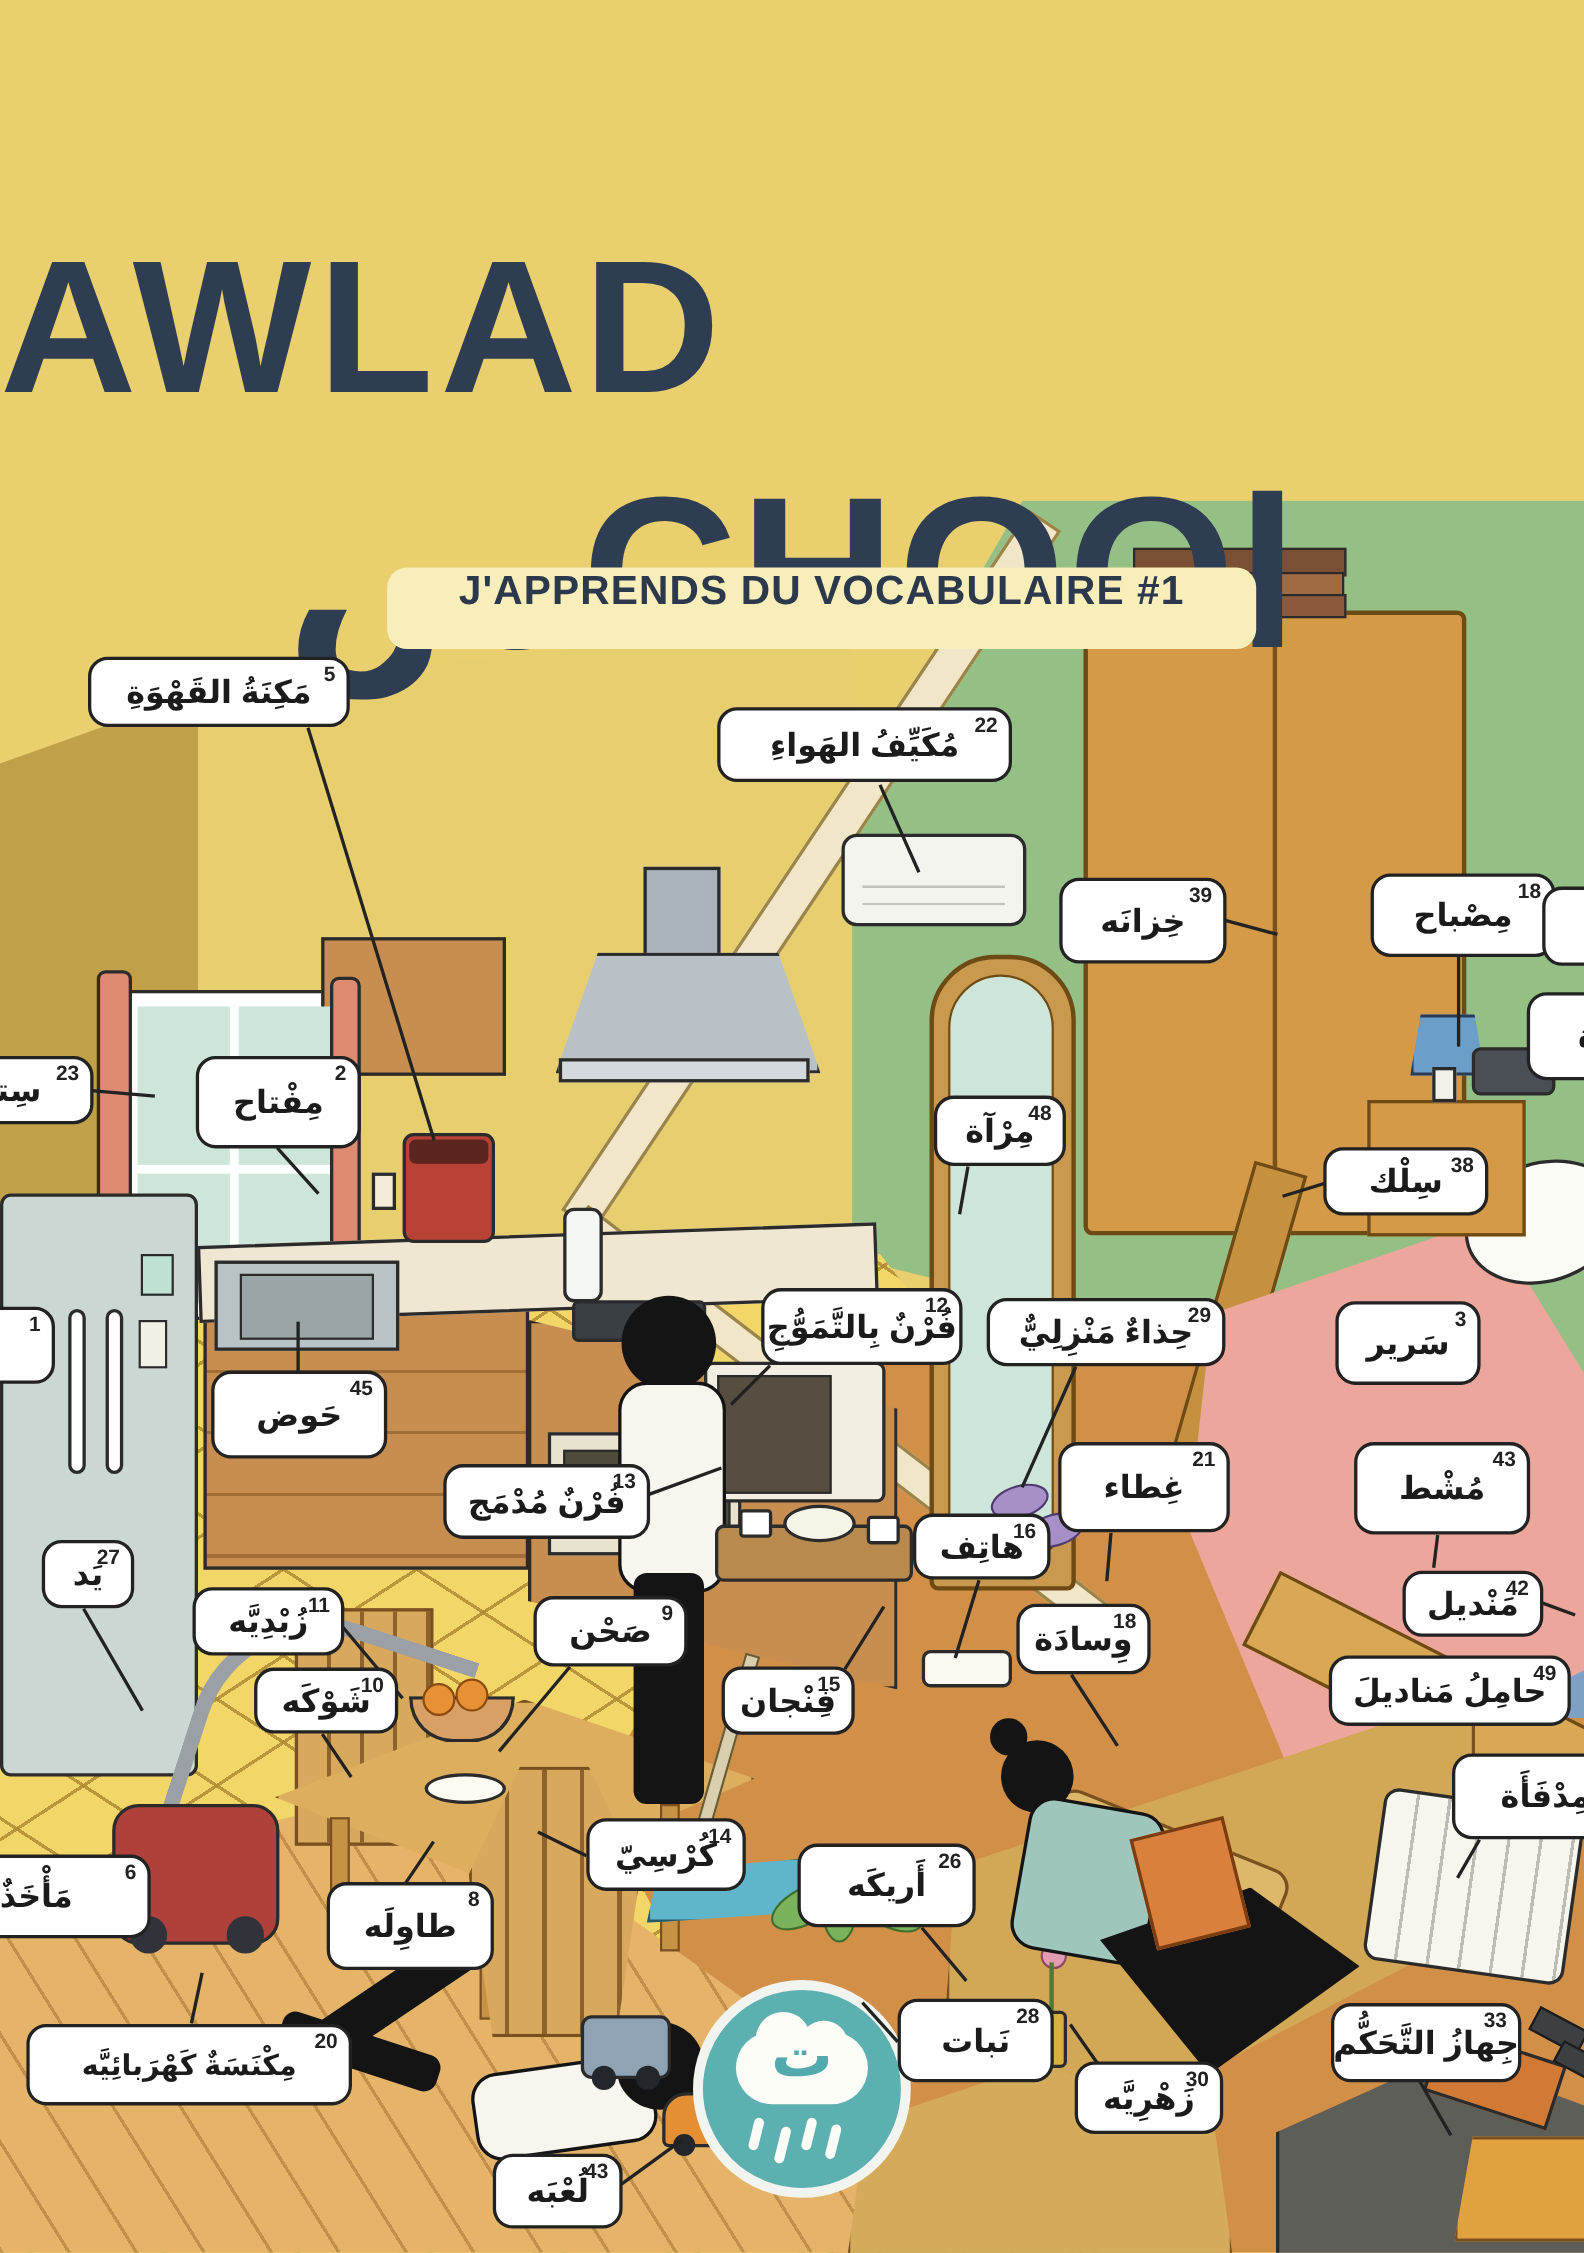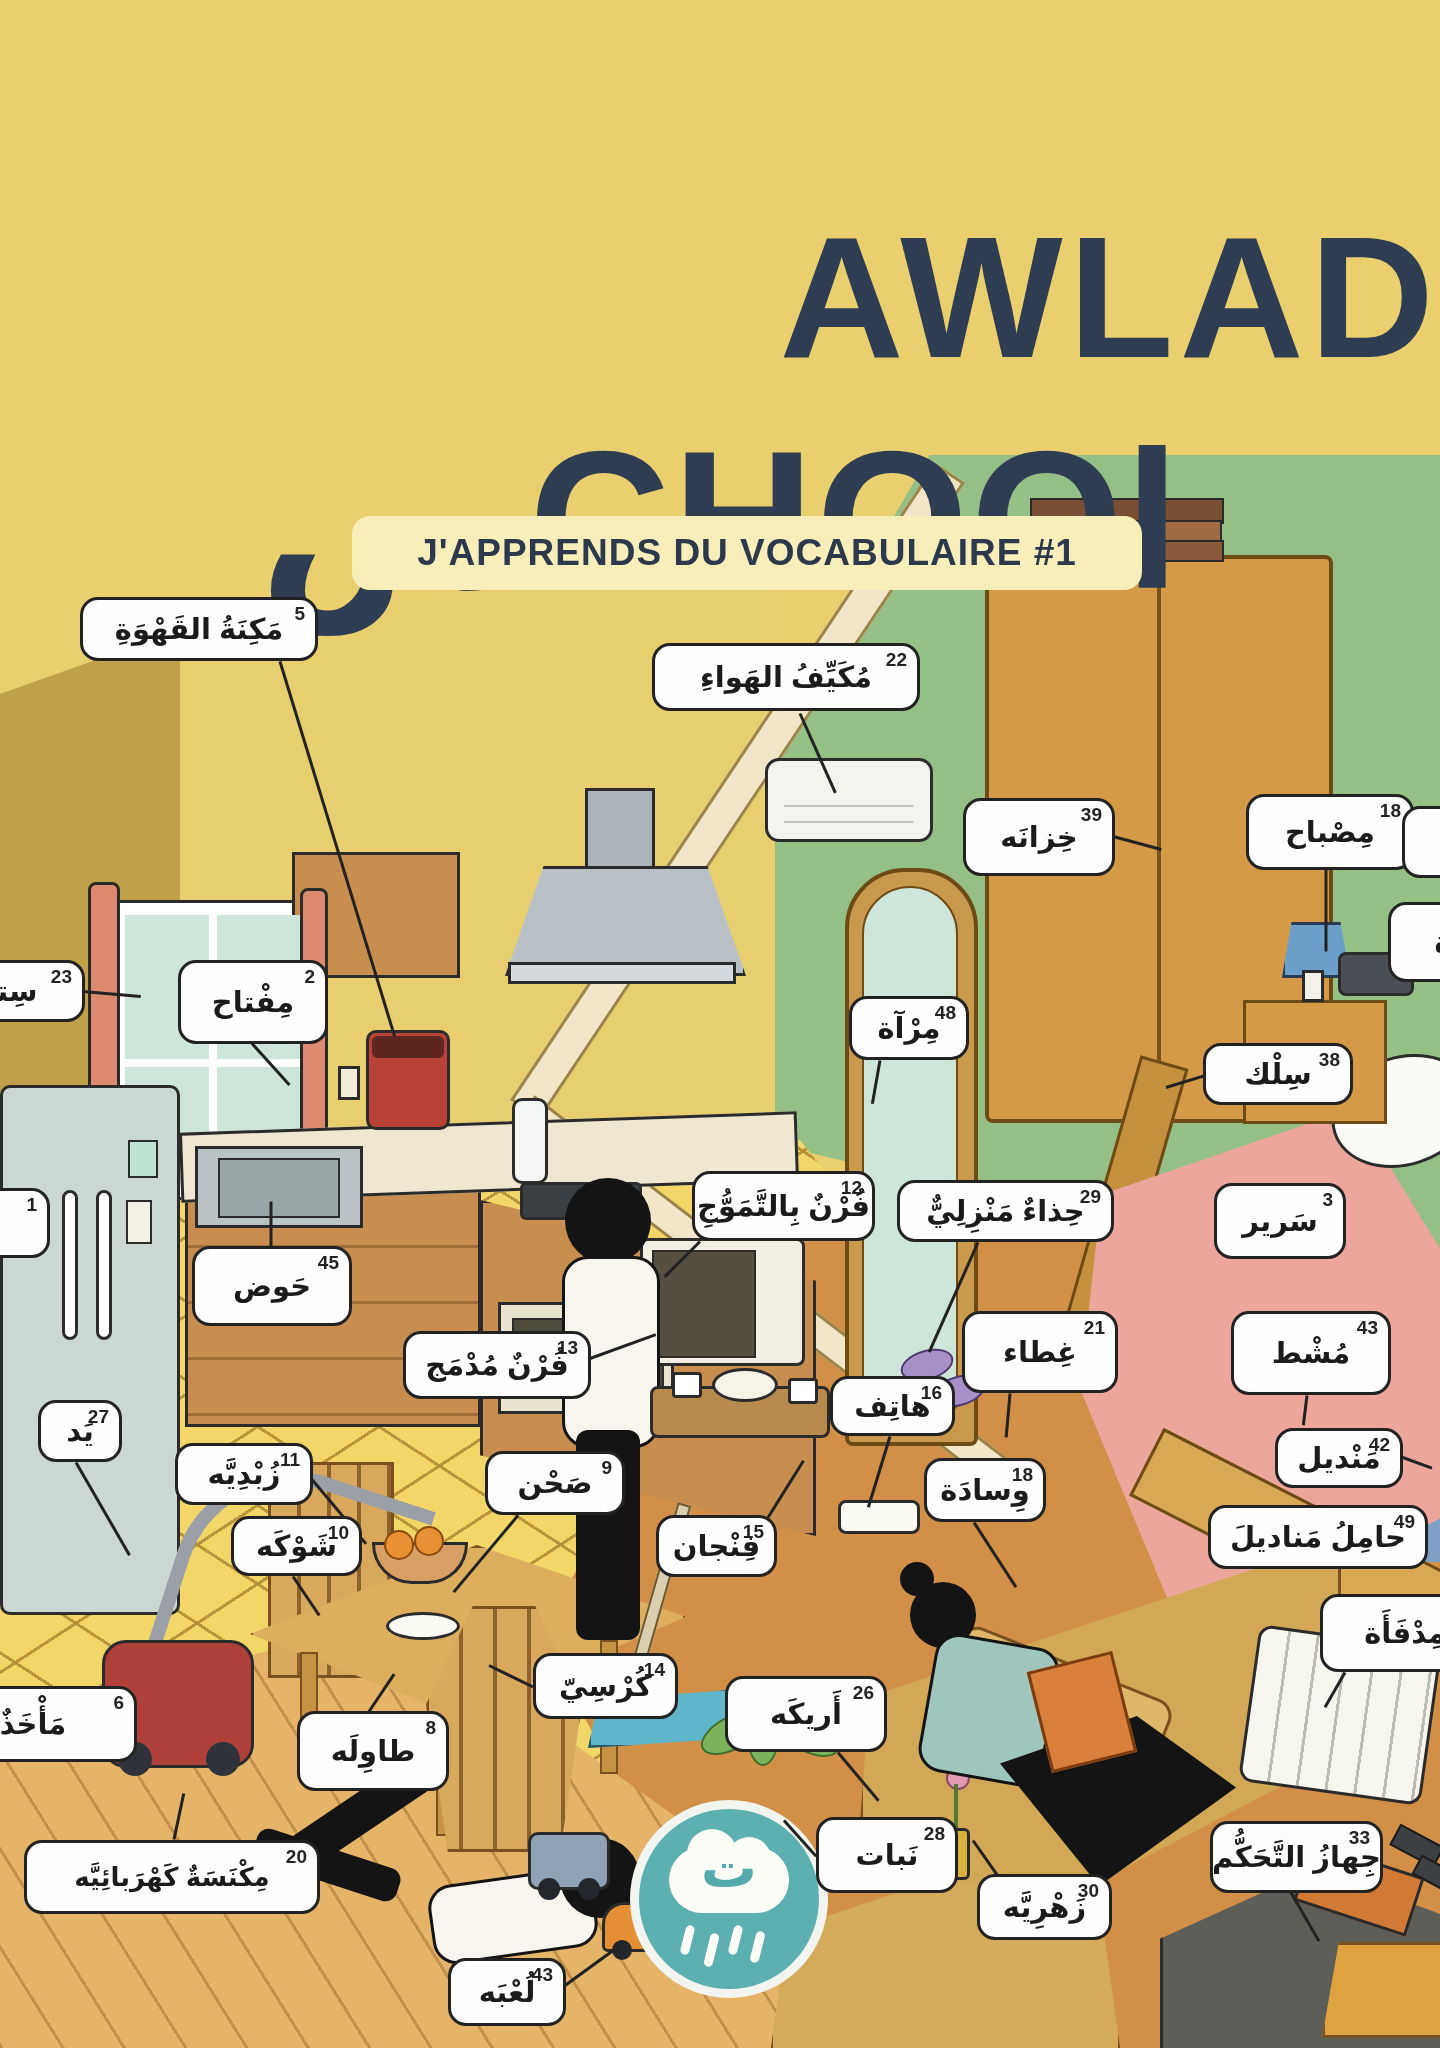--- a/index.html
+++ b/index.html
@@ -1,25 +1,25 @@
 <!DOCTYPE html>
 <html style="--navy: #2e3d52;"><head>
 <meta charset="utf-8">
 <style>
   html,body{margin:0;padding:0}
   body{width:1440px;height:2048px;position:relative;overflow:hidden;
        background:#e9cf6e;font-family:"Liberation Sans","DejaVu Sans",sans-serif}
   .abs{position:absolute}
   
-  #title1{top:96px;left:0;width:100%;text-align:right;font-size:172px;font-weight:bold;
+  #title1{top:96px;left:0;width:100%;text-align:left;font-size:172px;font-weight:bold;
           color:var(--navy,#2e3d52);letter-spacing:6px;line-height:1;direction:ltr;z-index:30}
   #title2{top:272px;left:0;width:100%;text-align:center;font-size:196px;font-weight:bold;
           color:var(--navy,#2e3d52);letter-spacing:2px;line-height:1.2;direction:ltr;z-index:30}
   #subtitle-box{top:516px;left:352px;width:790px;height:74px;background:#f8eeba;border-radius:18px;
-          display:flex;align-items:center;justify-content:center;z-index:31}
+          display:flex;justify-content:center;z-index:31}
   #subtitle-box span{font-size:37px;font-weight:bold;color:#2c394d;letter-spacing:1px}
   
   .wall{position:absolute}
   
   .pill{position:absolute;background:#fefefe;border:3px solid #222;border-radius:18px;
         display:flex;align-items:center;justify-content:center;z-index:50;box-sizing:border-box}
   .pill .pnum{position:absolute;top:3px;right:10px;font-size:19px;font-weight:bold;color:#222;direction:ltr}
   .pill .ptxt{font-size:29px;font-weight:bold;color:#1b1b1b;white-space:nowrap;padding:0 10px}
   .ln{position:absolute;height:3px;background:#222;transform-origin:0 50%;z-index:45}
   .outl{border:3px solid #2b2b2b;box-sizing:border-box}

